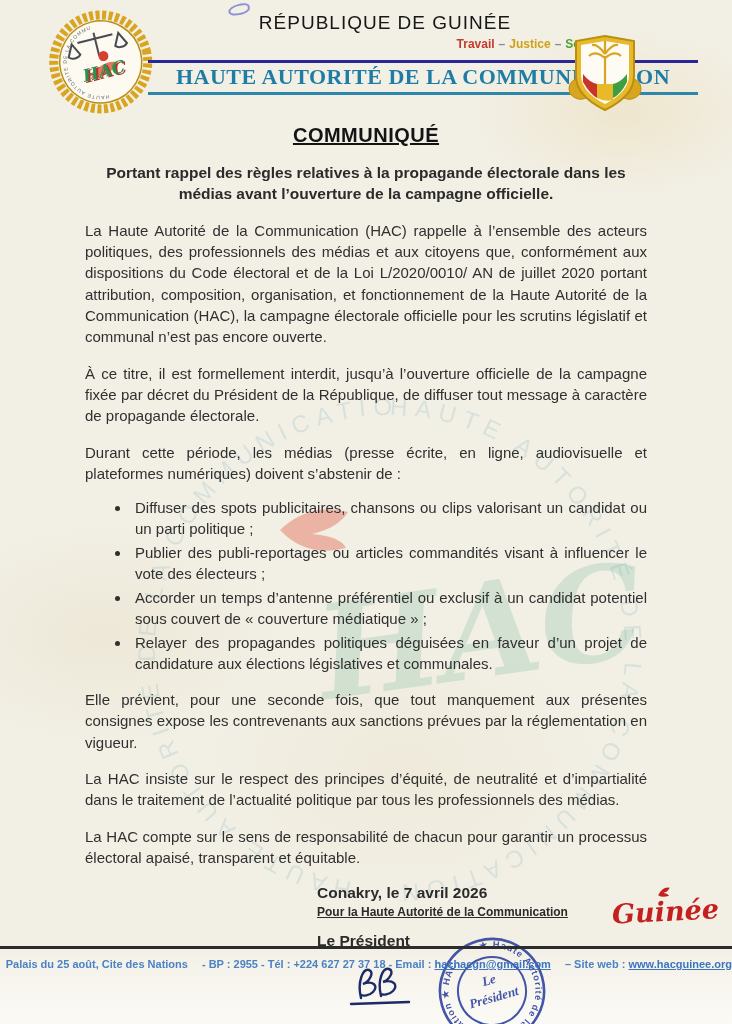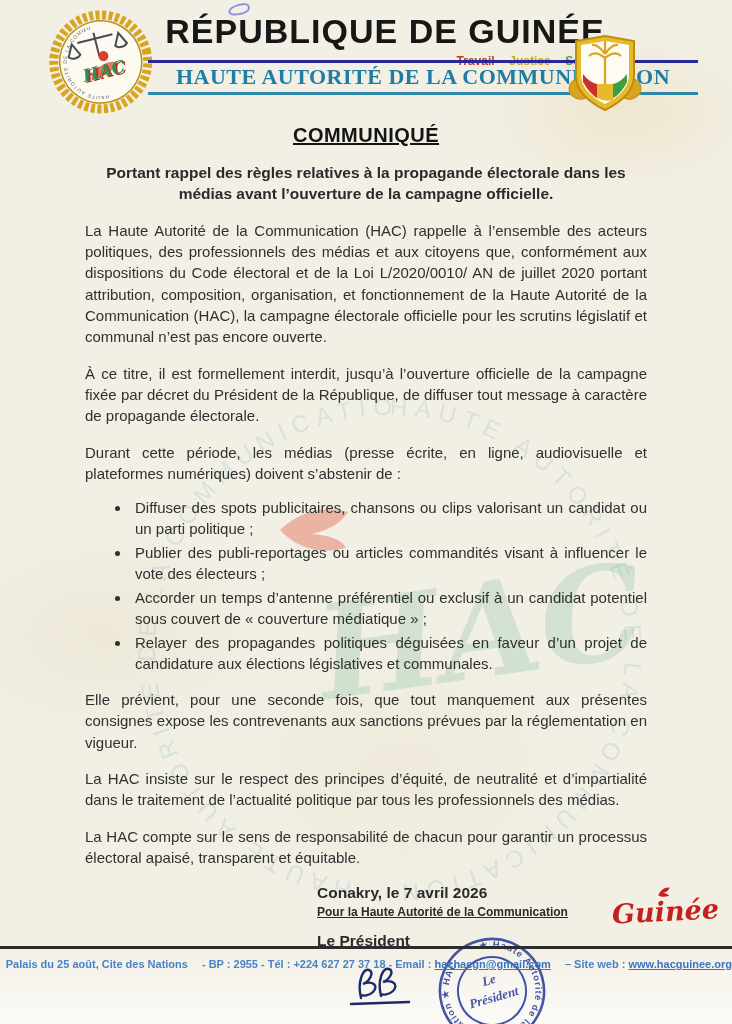--- a/index.html
+++ b/index.html
@@ -12,21 +12,21 @@
       radial-gradient(260px 160px at 14% 62%, rgba(214,200,150,.18), rgba(214,200,150,0) 70%),
       radial-gradient(300px 200px at 55% 75%, rgba(220,205,160,.15), rgba(220,205,160,0) 70%),
       linear-gradient(#f2efe5 0 92%, #f7f5ee 96%, #fbfaf6 100%);
     color:#2b2b2b;
   }
   
   .header { position:relative; height:108px; }
   .seal-wrap { position:absolute; left:48px; top:10px; width:104px; height:98px; transform:rotate(-14deg); }
   .coa-wrap { position:absolute; left:562px; top:32px; width:86px; height:86px; }
   .head-center { position:absolute; left:150px; top:12px; width:470px; text-align:center; }
-  .country { font-size:34px; font-weight:bold; letter-spacing:1px; color:#171717; }
+  .country { font-size:19px; font-weight:normal; letter-spacing:1px; color:#171717; }
   .motto { margin-top:3px; font-size:12px; font-weight:bold;text-align:right; }
   .motto .sep { color:#8a8a9a; padding:0 4px; }
   .m-red { color:#c23a2b; } .m-yellow { color:#cfa21a; } .m-green { color:#55a03a; }
   .line-navy { position:absolute; left:148px; top:60px; width:550px; height:3px; background:#27279a; }
   .institution { position:absolute; left:148px; top:64px; width:550px; text-align:center;
     font-family:"Liberation Serif", serif; font-weight:bold; font-size:22px; color:#1f7ca5; letter-spacing:.5px; }
   .line-teal { position:absolute; left:148px; top:92px; width:550px; height:3px; background:#2e86ab; }
   .scan-mark { position:absolute; left:228px; top:4px; width:22px; height:11px;
     border:2px solid rgba(60,70,200,.55); border-radius:60% 40% 50% 50%; transform:rotate(-12deg); }
   

